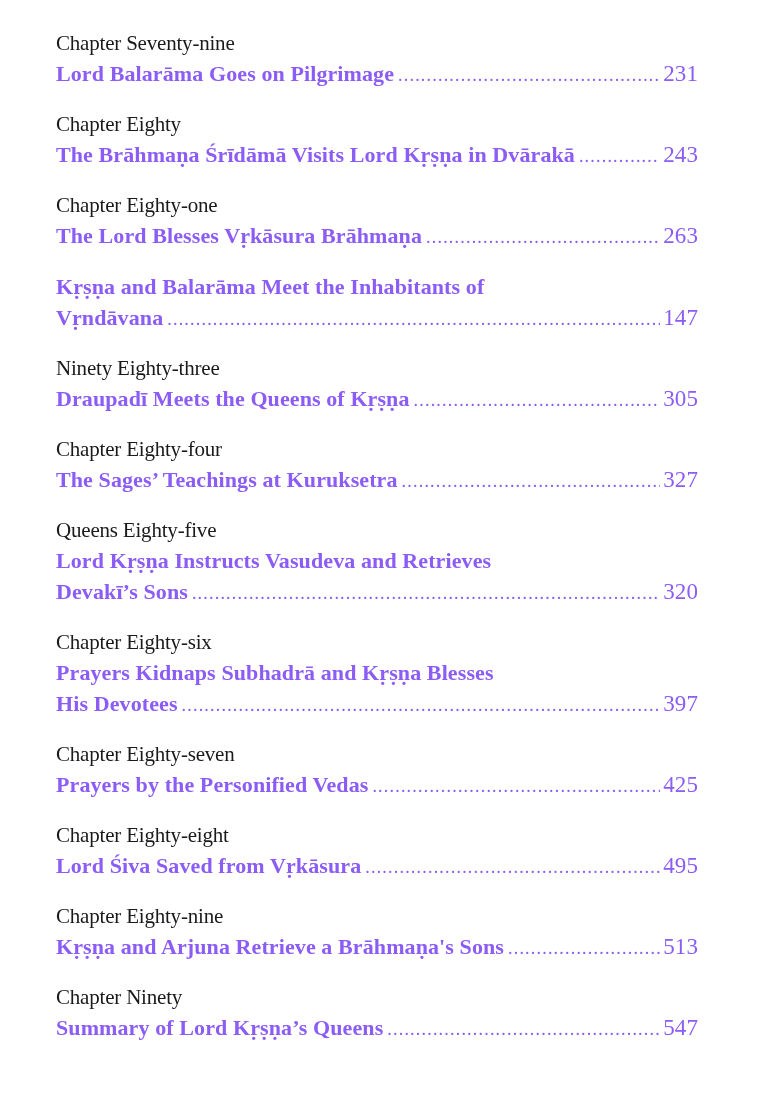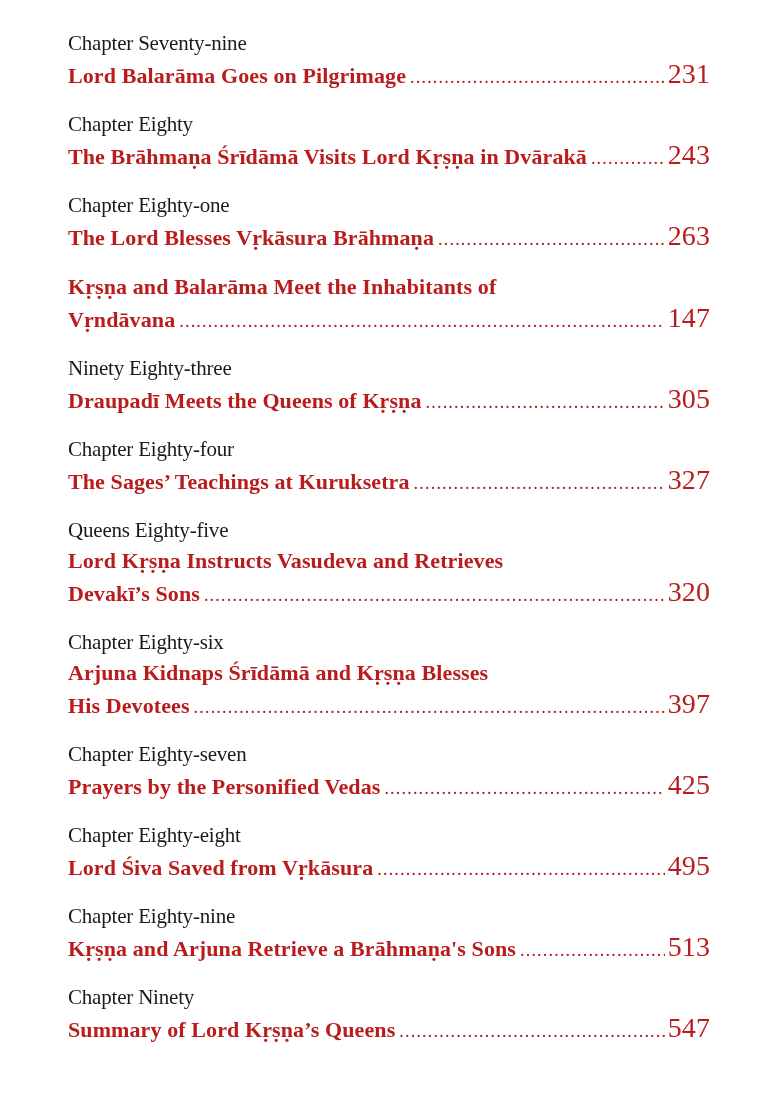--- a/index.html
+++ b/index.html
@@ -10,42 +10,42 @@
     body {
       width: 780px;
       height: 1108px;
       position: relative;
       overflow: hidden;
       color: #111111;
       font-family: "Liberation Serif", "DejaVu Serif", serif;
     }
     .toc {
       position: absolute;
-      left: 68px;
+      left: 56px;
       top: 28px;
       width: 642px;
     }
     .entry {
       margin: 0 0 20px 0;
     }
     .chapter-label {
       font-size: 21px;
       line-height: 30px;
       height: 30px;
       font-weight: normal;
       color: #1a1a1a;
       white-space: nowrap;
       letter-spacing: -0.2px;
     }
     .title-line {
       font-size: 22px;
       line-height: 31px;
       height: 31px;
       font-weight: bold;
-      color: #b91c1c;
+      color: #8b5cf6;
       white-space: nowrap;
       letter-spacing: 0.1px;
     }
     .title-line.leader {
       display: flex;
       align-items: baseline;
     }
     .title-line .t {
       flex: 0 0 auto;
     }
@@ -57,21 +57,21 @@
       margin: 0 3px 0 4px;
       white-space: nowrap;
       font-size: 18px;
     }
     .title-line .dots::before {
       content: "................................................................................................................................................................";
     }
     .title-line .pg {
       flex: 0 0 auto;
       font-weight: normal;
-      font-size: 28px;
+      font-size: 23px;
     }
   </style>
 </head>
 <body>
 
 <div class="toc">
 
   <div class="entry">
     <div class="chapter-label">Chapter Seventy-nine</div>
     <div class="title-line leader">
@@ -131,21 +131,21 @@
     <div class="title-line">Lord Kṛṣṇa Instructs Vasudeva and Retrieves</div>
     <div class="title-line leader">
       <span class="t">Devakī’s Sons</span>
       <span class="dots"></span>
       <span class="pg">320</span>
     </div>
   </div>
 
   <div class="entry">
     <div class="chapter-label">Chapter Eighty-six</div>
-    <div class="title-line">Arjuna Kidnaps Śrīdāmā and Kṛṣṇa Blesses</div>
+    <div class="title-line">Prayers Kidnaps Subhadrā and Kṛṣṇa Blesses</div>
     <div class="title-line leader">
       <span class="t">His Devotees</span>
       <span class="dots"></span>
       <span class="pg">397</span>
     </div>
   </div>
 
   <div class="entry">
     <div class="chapter-label">Chapter Eighty-seven</div>
     <div class="title-line leader">

